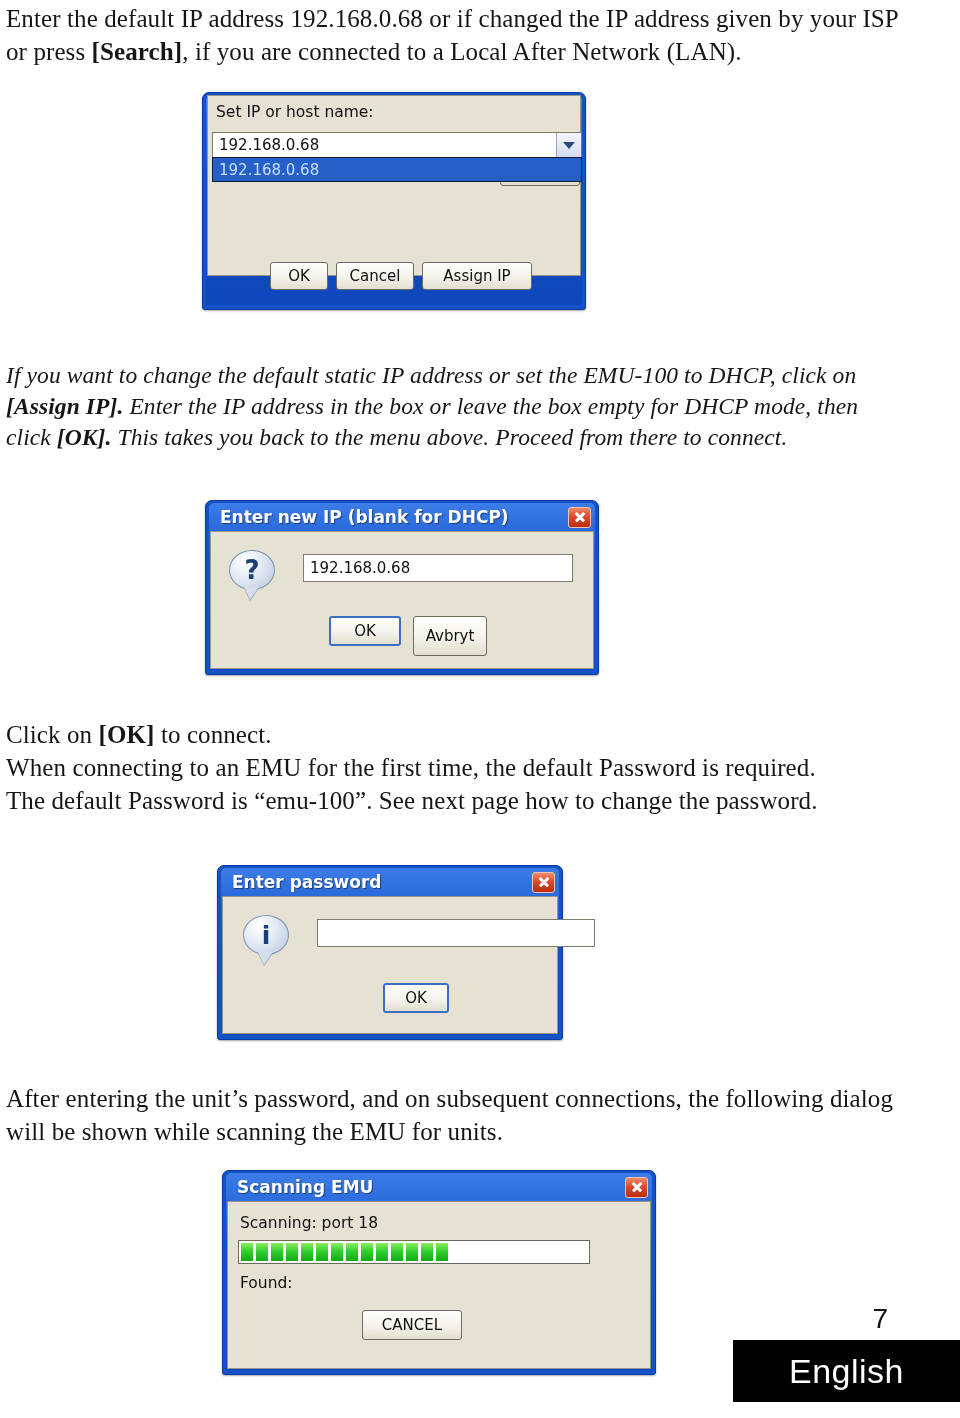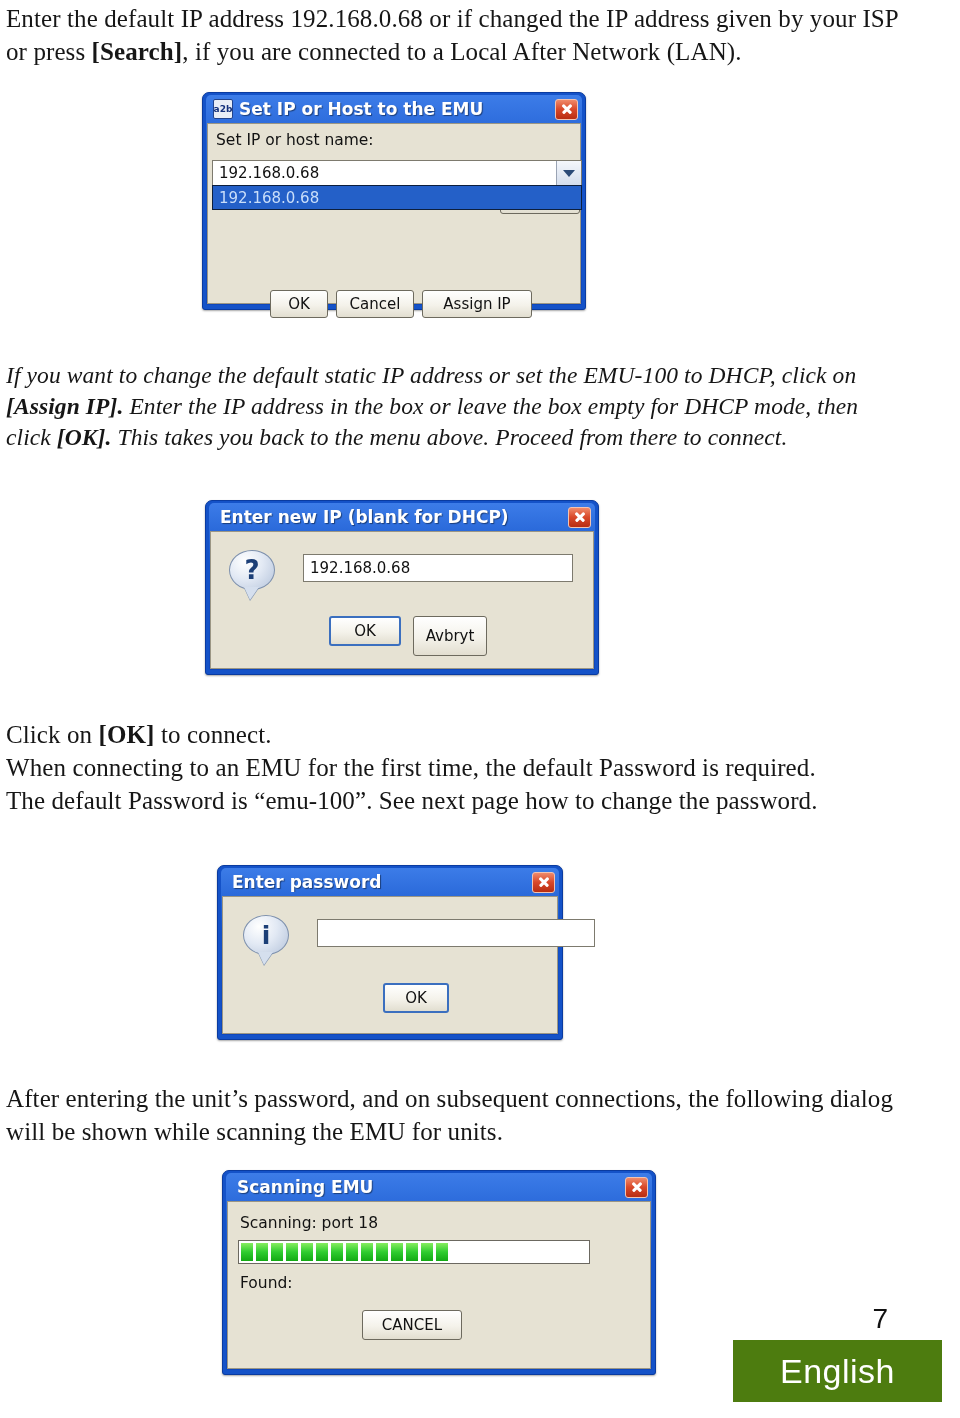--- a/index.html
+++ b/index.html
@@ -219,45 +219,40 @@
     right: 72px;
     top: 1303px;
     font-family: "Liberation Sans", sans-serif;
     font-size: 28px;
     color: #111;
   }
   #language-banner {
     position: absolute;
     left: 733px;
     top: 1340px;
-    width: 209px;
+    width: 227px;
     height: 62px;
-    background: #4d7c0f;
+    background: #000000;
     color: #ffffff;
     display: flex;
     align-items: center;
     justify-content: center;
     font-family: "Liberation Sans", "DejaVu Sans", sans-serif;
     font-size: 34px;
     letter-spacing: .5px;
   }
 </style>
 </head>
 <body>
 
 <div class="prose" id="intro-paragraph"><span>Enter the default IP address 192.168.0.68 or if changed the IP address given by your ISP or press </span><b>[Search]</b><span>, if you are connected to a Local After Network (LAN).</span></div>
 
 <div class="dialog" id="dialog-set-ip" style="left:202px; top:92px; width:384px; height:218px;">
   <div class="dialog-inner-border">
 
-    <div class="titlebar">
-      <div class="title-icon">a2b</div>
-      <div class="title-text">Set IP or Host to the EMU</div>
-      <div class="close-btn"></div>
-    </div>
 
     <div class="client">
 
       <div class="dlg-label" style="position:absolute; left:8px; top:7px;">Set IP or host name:</div>
 
       <div class="textfield" style="position:absolute; left:4px; top:36px; width:370px; height:26px; padding-right:0;">
         <span>192.168.0.68</span>
         <span class="combo-arrow">
             <span></span>
           </span>

